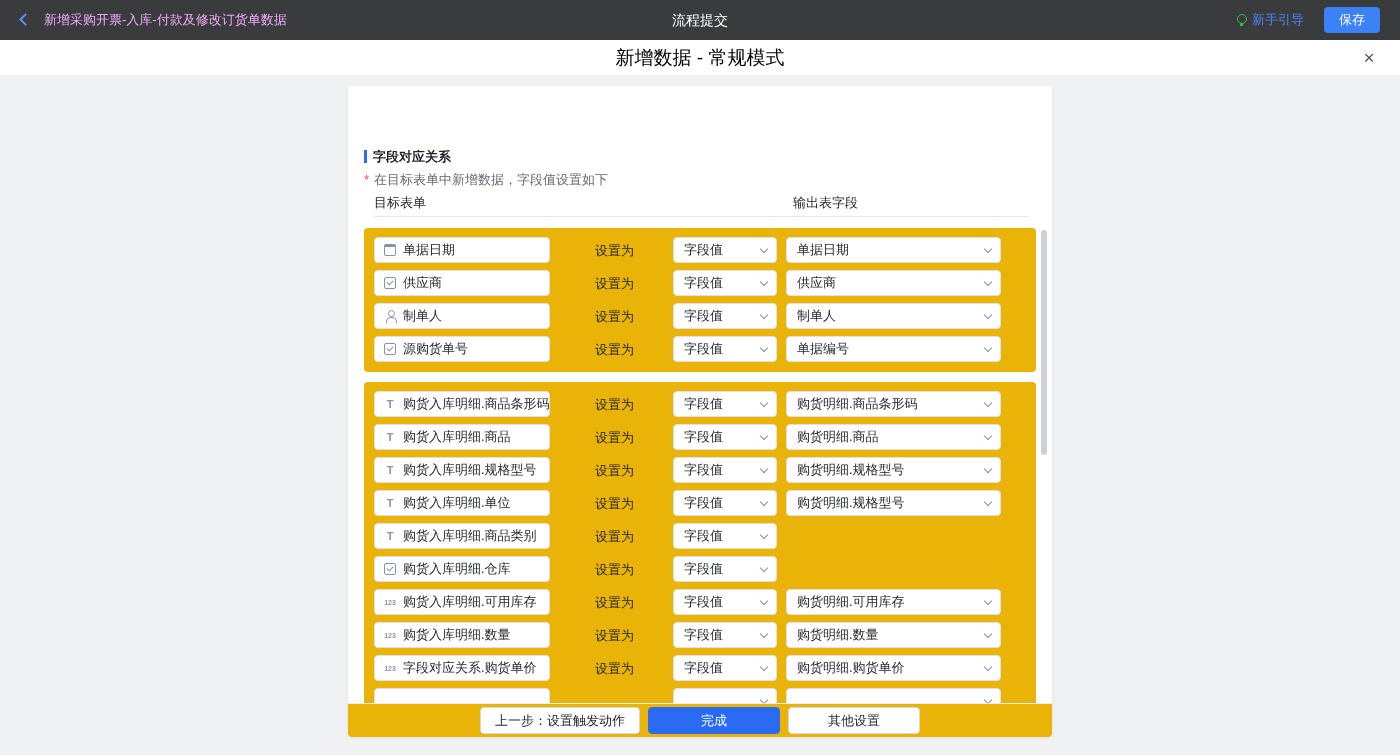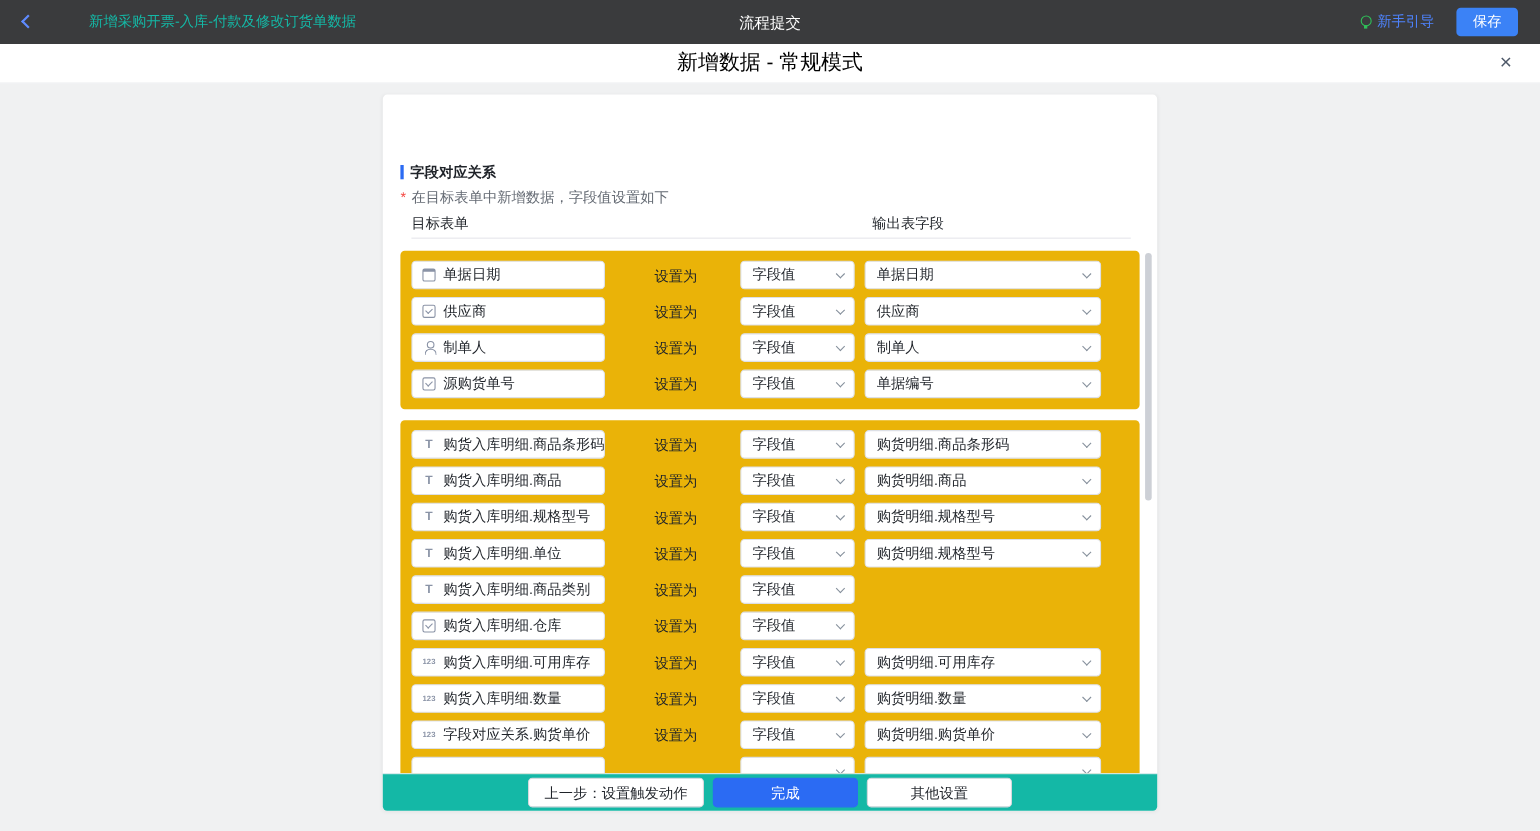--- a/index.html
+++ b/index.html
@@ -5,21 +5,21 @@
   * { margin:0; padding:0; box-sizing:border-box; }
   html,body { width:1400px; height:755px; overflow:hidden;
     font-family:"Liberation Sans","DejaVu Sans",sans-serif; background:#f0f1f2; }
 
   
   .topbar{position:absolute;top:0;left:0;width:1400px;height:40px;background:#3a3b3d;z-index:10;}
   .back-btn{position:absolute;left:16px;top:12px;width:18px;height:16px;cursor:pointer;}
   .back-btn .chev{position:absolute;left:5px;top:3px;width:9px;height:9px;
     border-left:2px solid #5f8bff;border-bottom:2px solid #5f8bff;transform:rotate(45deg);}
   .topbar-title{position:absolute;left:44px;top:0;height:24px;line-height:40px;
-    color:#14b8a6;font-size:13px;margin-left:37px;}
+    color:#f0abfc;font-size:13px;}
   .topbar-center{position:absolute;left:50%;top:0;transform:translateX(-50%);
     height:56px;line-height:40px;color:#ffffff;font-size:14px;}
   .guide{position:absolute;right:96px;top:0;height:40px;display:flex;align-items:center;cursor:pointer;}
   .bulb{width:11px;height:12px;position:relative;margin-right:5px;}
   .bulb::before{content:"";position:absolute;left:1px;top:0;width:8px;height:8px;
     border:1.5px solid #2fbf58;border-radius:50%;}
   .bulb::after{content:"";position:absolute;left:4px;top:9px;width:3px;height:3px;background:#2fbf58;}
   .guide-label{color:#4e83fd;font-size:13px;}
   .save-btn{position:absolute;right:20px;top:7px;height:26px;padding:0 15px;
     background:#3b82f6;color:#fff;font-size:13px;border:none;border-radius:4px;
@@ -83,21 +83,21 @@
     border:1.2px solid #8a93a6;border-radius:50%;}
   .icon-user::after{content:"";position:absolute;left:2.5px;top:8px;width:9px;height:4.5px;
     border:1.2px solid #8a93a6;border-bottom:none;border-radius:5px 5px 0 0;}
   .icon-text{font-size:11px;font-weight:bold;}
   .icon-number{font-size:7px;font-weight:bold;}
 
   .scroll-thumb{position:absolute;right:5px;top:102px;width:6px;height:225px;
     background:#cdd0d6;border-radius:3px;cursor:pointer;}
 
   
-  .card-footer{position:absolute;left:0;right:0;bottom:0;height:34px;background:#14b8a6;
+  .card-footer{position:absolute;left:0;right:0;bottom:0;height:34px;background:#eab308;
     border-top:1px solid #ebedf0;display:flex;align-items:center;justify-content:center;gap:8px;
     border-radius:0 0 4px 4px;}
   .btn{height:27px;min-width:132px;padding:0 14px;font-size:13px;border-radius:4px;
     cursor:pointer;line-height:25px;text-align:center;}
   .btn-default{background:#fff;border:1px solid #d5d8dd;color:#1f2329;}
   .btn-primary{background:#2b6bf3;border:1px solid #2b6bf3;color:#fff;}
 </style>
 </head>
 <body>
 

